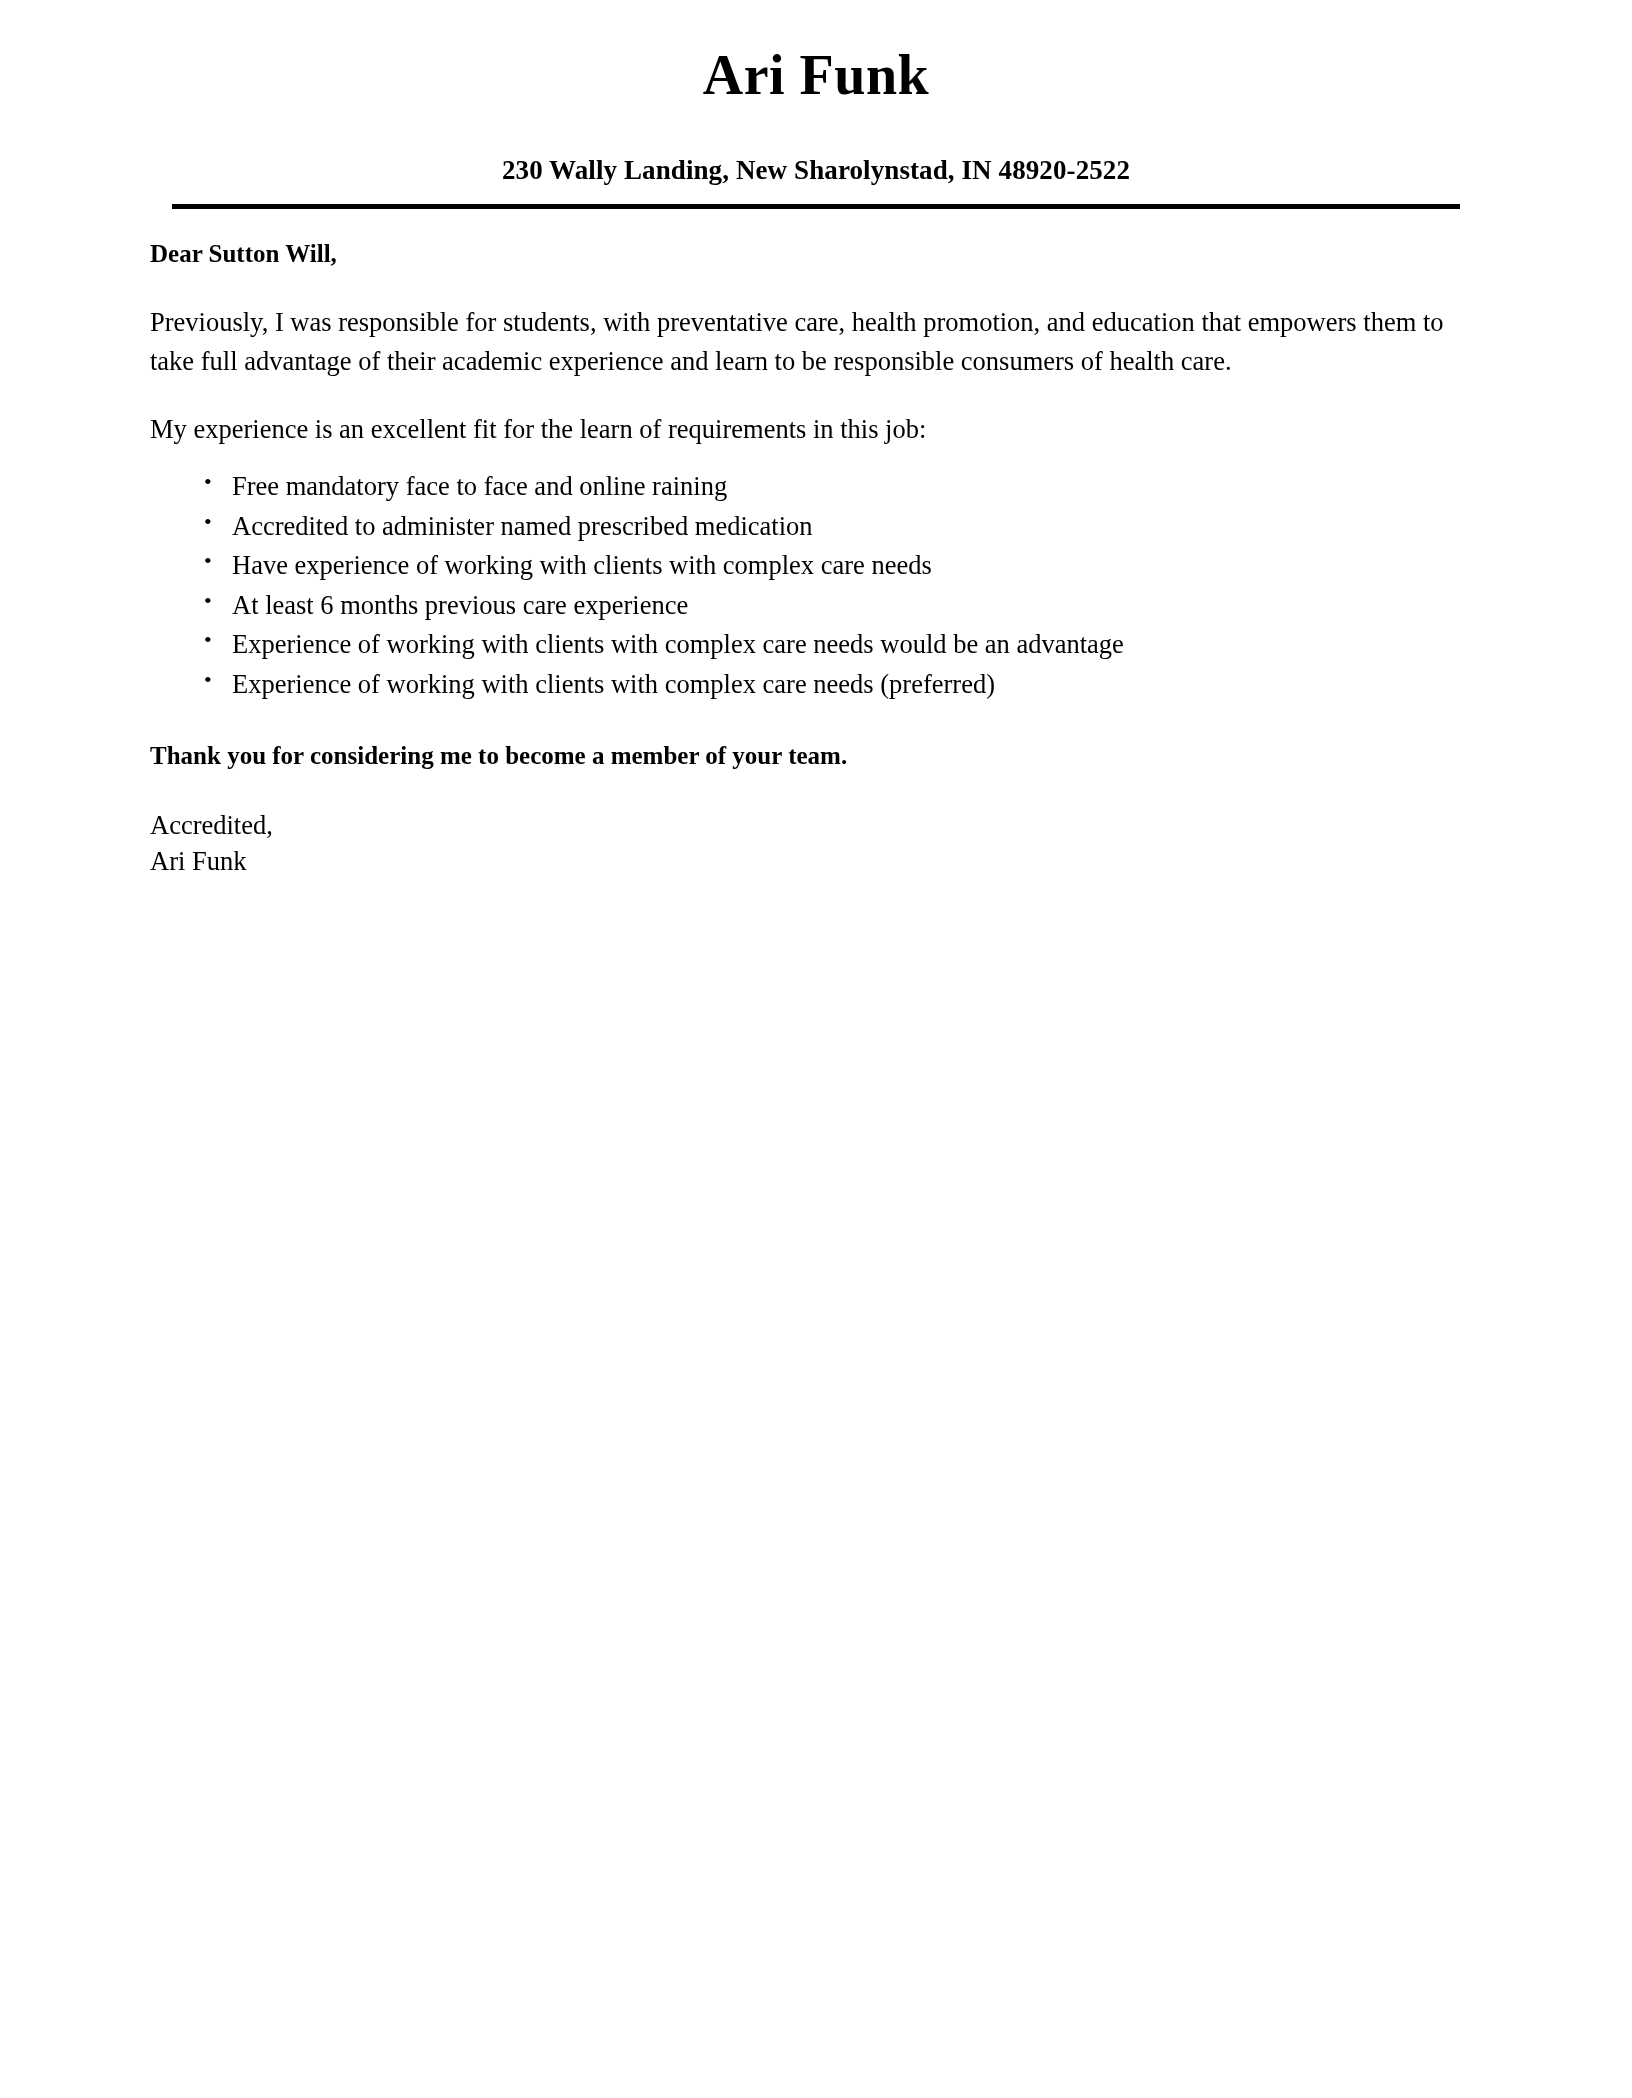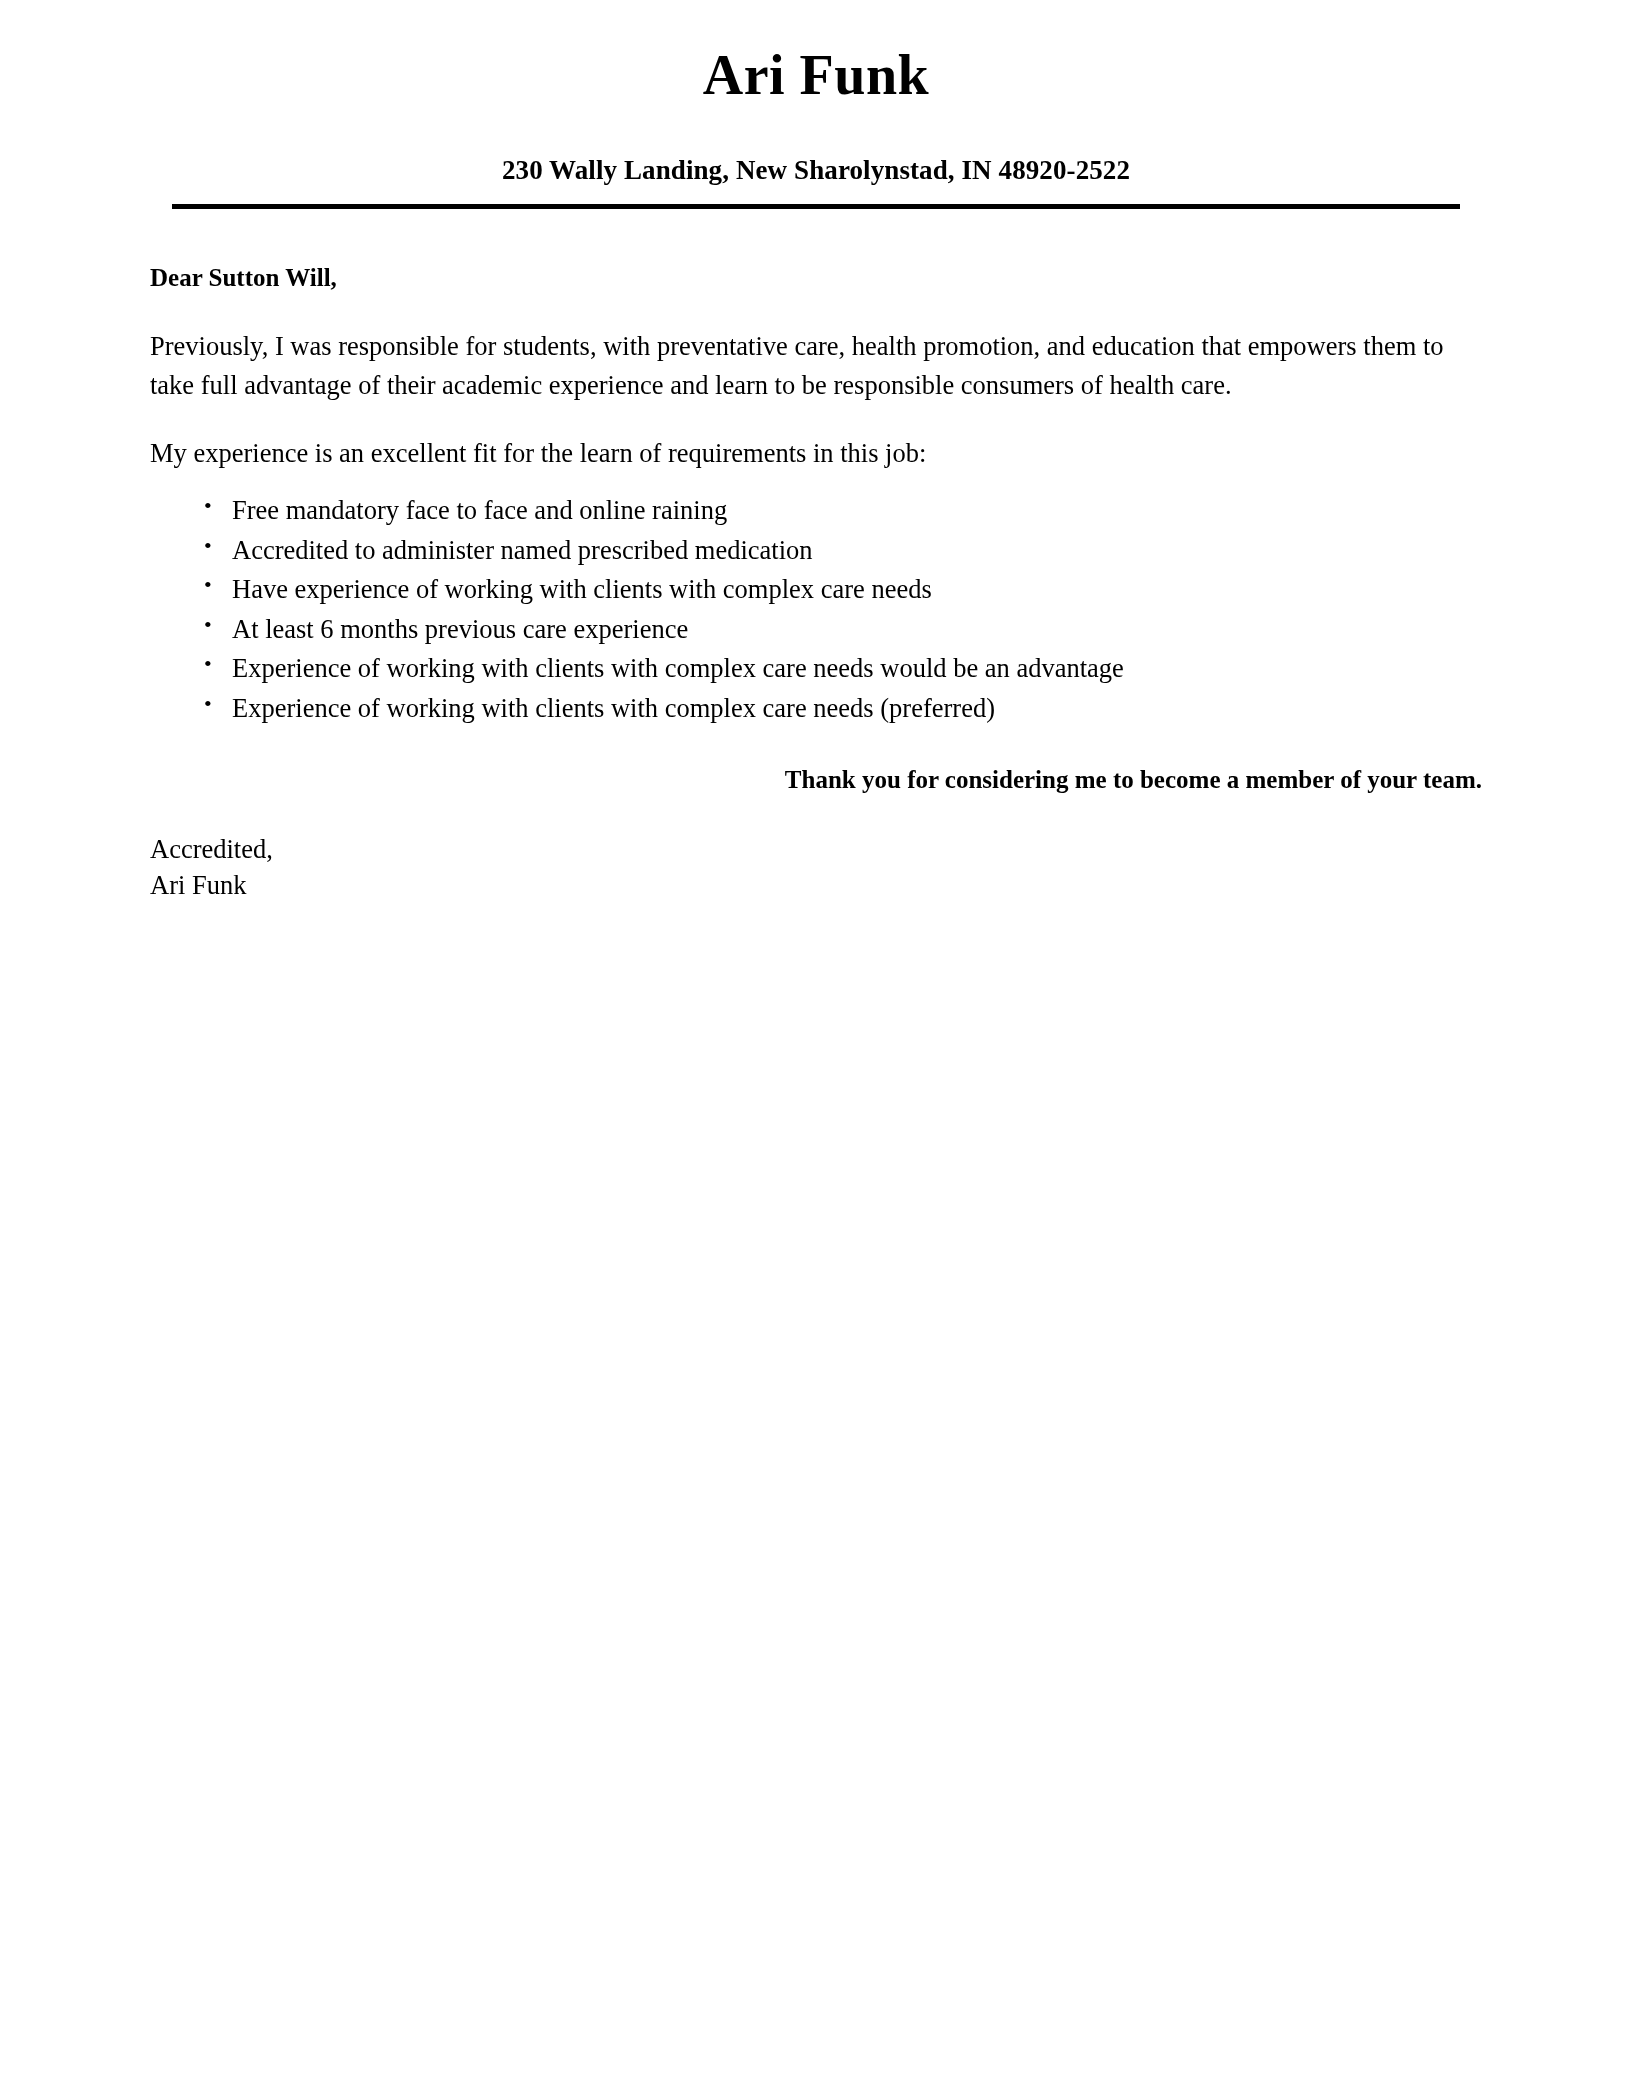--- a/index.html
+++ b/index.html
@@ -46,21 +46,21 @@
   .rule {
     margin: 16px auto 0 auto;
     width: 1288px;
     height: 5px;
     background: #000000;
   }
 
   
   .letter-body {
     padding: 0 150px 0 150px;
-    margin-top: 52px;
+    margin-top: 28px;
   }
   .salutation {
     font-size: 25px;
     font-weight: bold;
     margin: 0 0 32px 0;
     line-height: 1.35;
   }
   .paragraph {
     font-size: 26.5px;
     line-height: 1.47;
@@ -90,21 +90,20 @@
     position: absolute;
     left: -8px;
     top: -1px;
     font-size: 22px;
   }
   .closing-bold {
     font-size: 25px;
     font-weight: bold;
     margin: 30px 0 34px 0;
     line-height: 1.4;
-    text-align: right;
   }
   .signoff {
     font-size: 26.5px;
     line-height: 1.36;
     margin: 0;
   }
   .signoff-name {
     font-size: 26.5px;
     line-height: 1.36;
     margin: 0;

